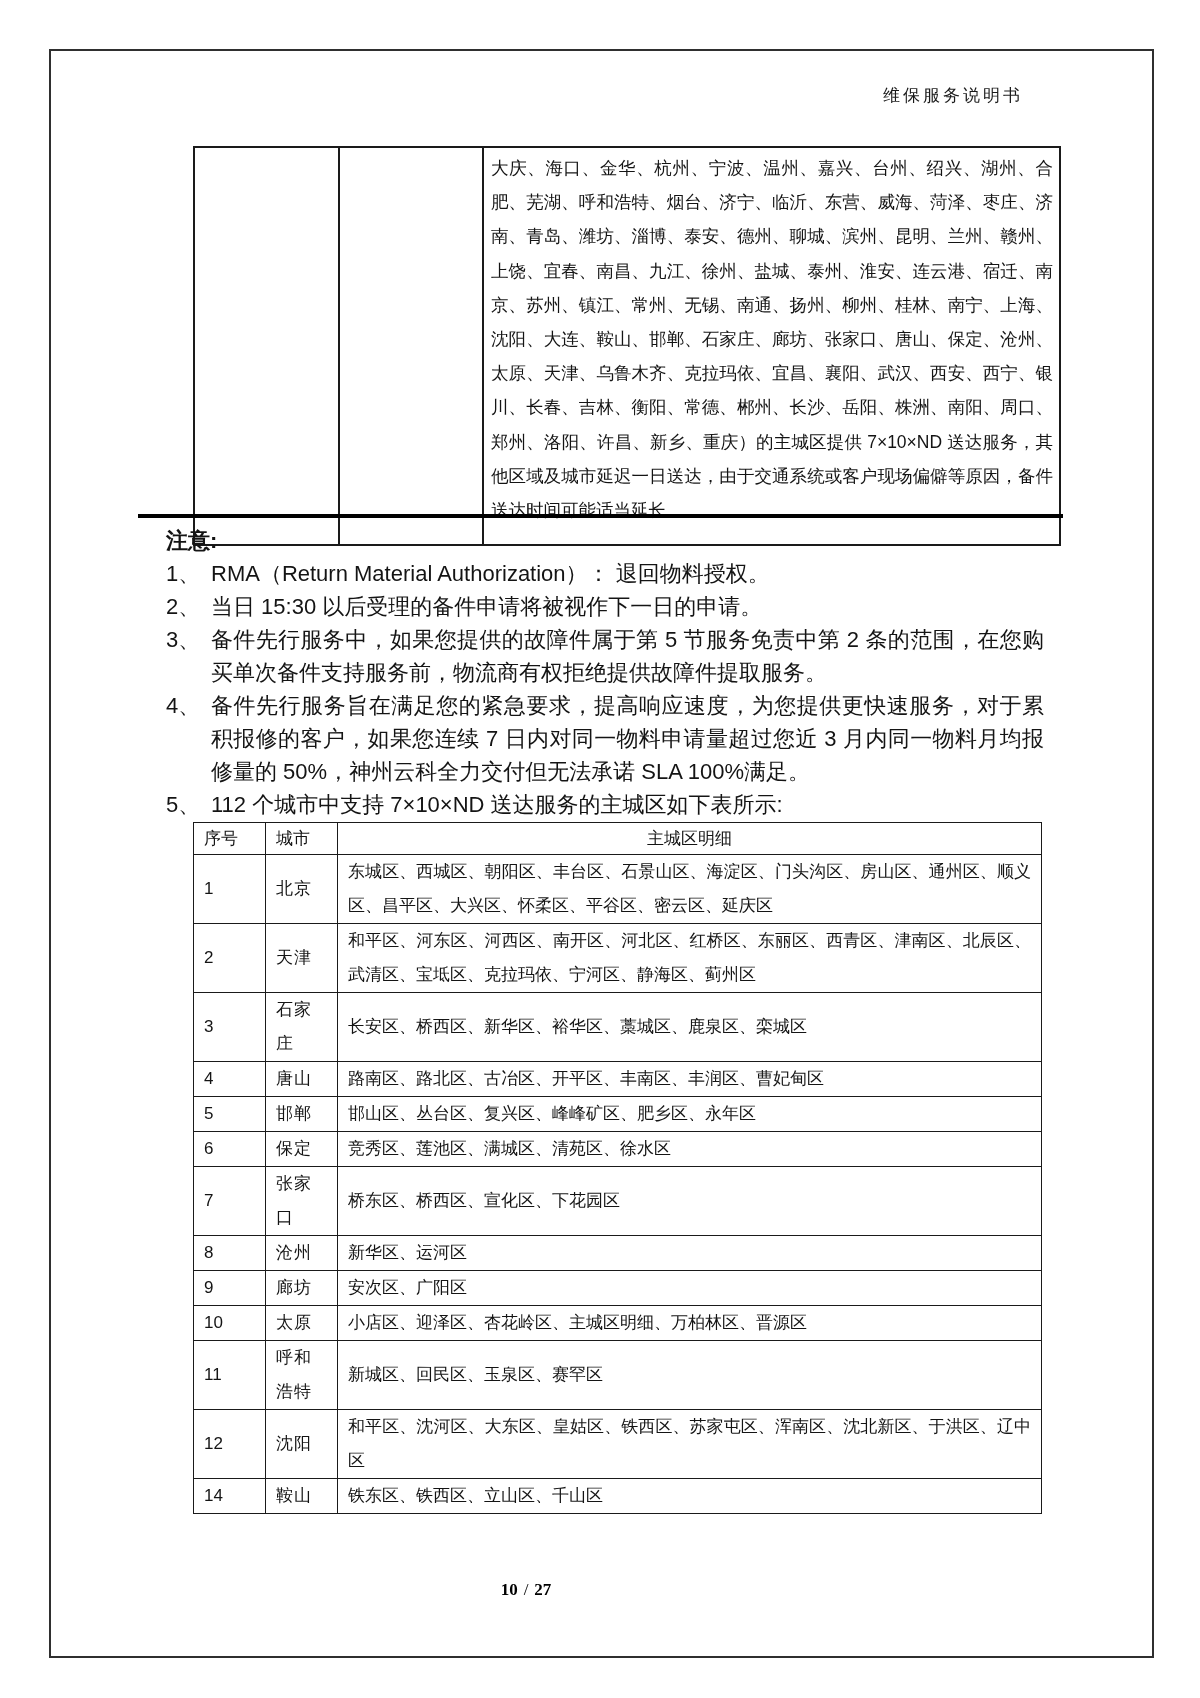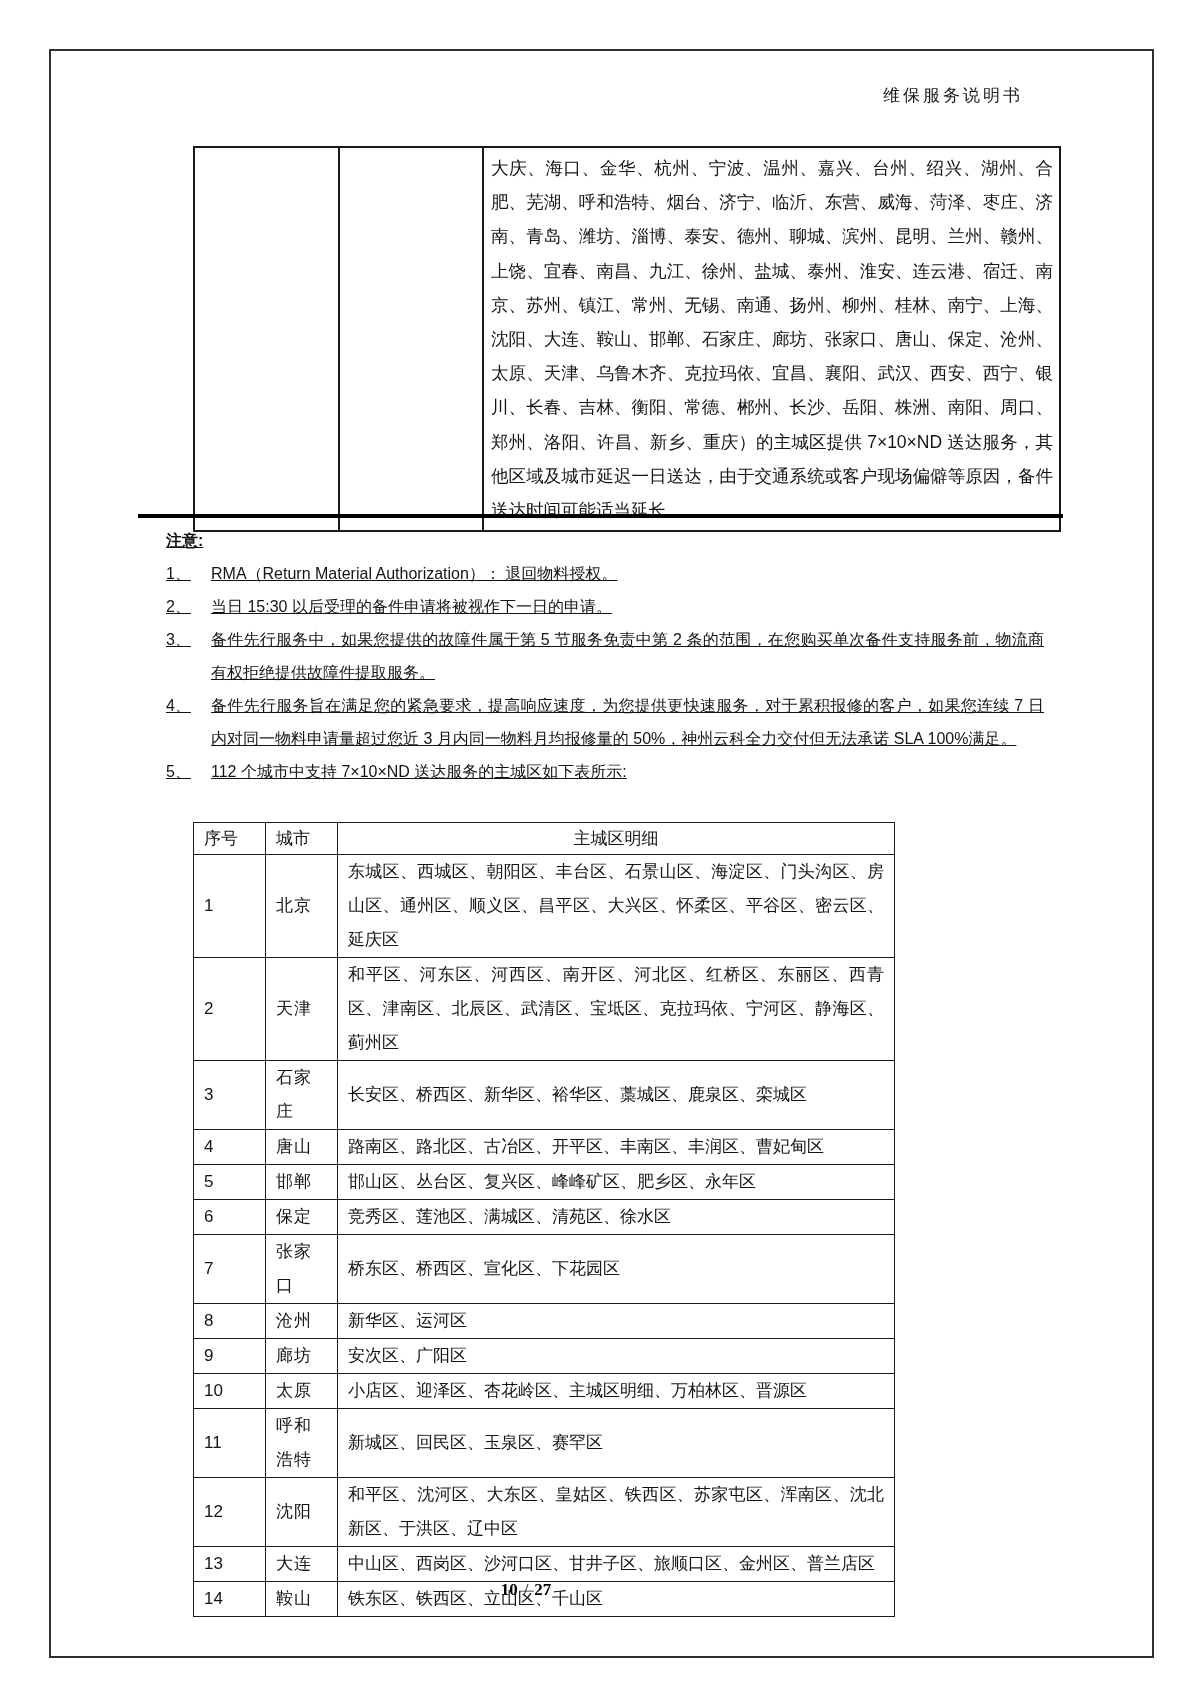--- a/index.html
+++ b/index.html
@@ -3,34 +3,34 @@
 <meta charset="utf-8">
 <style>
   html,body{margin:0;padding:0;background:#ffffff;}
   body{width:1200px;height:1698px;position:relative;font-family:"Liberation Sans",sans-serif;color:#111;}
   .page-border{position:absolute;left:49px;top:49px;width:1101px;height:1605px;border:2px solid #2f2f2f;background:#fff;}
   .doc-header{position:absolute;left:0;top:84px;width:1023px;text-align:right;font-family:Liberation Mono, monospace;font-size:17px;letter-spacing:3px;color:#1a1a1a;}
 
   
   .top-table{position:absolute;left:193px;top:146px;width:847px;border-collapse:collapse;table-layout:fixed;}
   .top-table td{border:2px solid #1a1a1a;vertical-align:top;padding:0;}
-  .top-table td.cell-text{padding:3px 6px 3px 7px;font-size:17.5px;line-height:34.2px;text-align:justify;color:#141414;word-break:break-all;}
+  .top-table td.cell-text{padding:3px 6px 17px 7px;font-size:17.5px;line-height:34.2px;text-align:justify;color:#141414;word-break:break-all;}
   .col-a{width:143px;} .col-b{width:142px;} .col-c{width:562px;}
 
   .thick-rule{position:absolute;left:138px;top:514px;width:925px;height:4px;background:#000;}
 
   
-  .notes{position:absolute;left:166px;top:524px;width:878px;font-size:16px;line-height:33px;color:#141414;text-decoration:underline;}
+  .notes{position:absolute;left:166px;top:524px;width:878px;font-size:22px;line-height:33px;color:#141414;}
   .notes-heading{font-weight:bold;height:33px;}
   .note-item{display:flex;align-items:flex-start;}
   .note-num{width:45px;flex:0 0 45px;}
   .note-text{flex:1;text-align:justify;}
 
   
-  .city-table{position:absolute;left:193px;top:822px;width:702px;border-collapse:collapse;table-layout:fixed;}
+  .city-table{position:absolute;left:193px;top:822px;width:849px;border-collapse:collapse;table-layout:fixed;}
   .city-table th,.city-table td{border:1.8px solid #1a1a1a;font-weight:normal;font-size:17px;line-height:34px;padding:0 10px;vertical-align:middle;text-align:left;color:#141414;}
   .city-table th{line-height:31px;}
   .city-table th.h-detail{text-align:center;}
   .city-table col.c-no{width:72px;} .city-table col.c-city{width:72px;}
   .city-table td.city-cell{letter-spacing:1px;word-break:break-all;}
   .city-table td.districts-cell{word-break:break-all;text-align:justify;text-align-last:left;}
 
   .page-footer{position:absolute;left:0;top:1580px;width:1052px;text-align:center;font-family:"Liberation Serif",serif;font-weight:bold;font-size:17px;color:#000;}
   .page-footer .sep{font-weight:normal;padding:0 6px;}
 </style>
@@ -145,25 +145,20 @@
     <td class="no-cell">11</td>
     <td class="city-cell">呼和浩特</td>
     <td class="districts-cell">新城区、回民区、玉泉区、赛罕区</td>
   </tr>
       <tr>
     <td class="no-cell">12</td>
     <td class="city-cell">沈阳</td>
     <td class="districts-cell">和平区、沈河区、大东区、皇姑区、铁西区、苏家屯区、浑南区、沈北新区、于洪区、辽中区</td>
   </tr>
       <tr>
-    <td class="no-cell">13</td>
-    <td class="city-cell">大连</td>
-    <td class="districts-cell">中山区、西岗区、沙河口区、甘井子区、旅顺口区、金州区、普兰店区</td>
-  </tr>
-      <tr>
     <td class="no-cell">14</td>
     <td class="city-cell">鞍山</td>
     <td class="districts-cell">铁东区、铁西区、立山区、千山区</td>
   </tr>
     </tbody>
 </table>
 
 <div class="page-footer">
   <span>10</span><span class="sep">/</span><span>27</span>
 </div>

